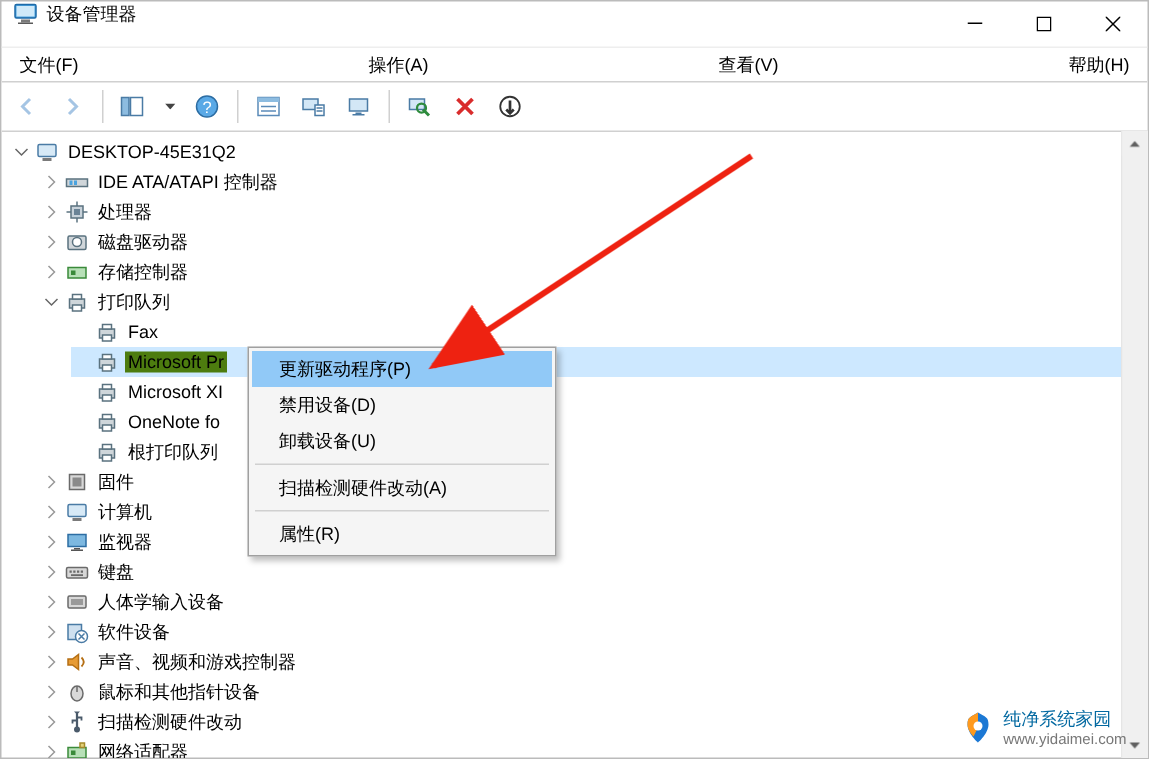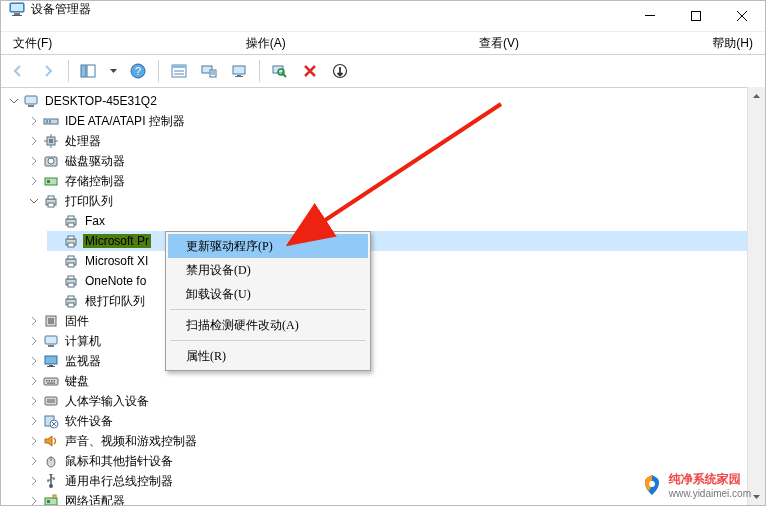--- a/index.html
+++ b/index.html
@@ -27,21 +27,21 @@
   .tree ul{list-style:none;margin:0;padding:0 0 0 20px;}
   .row{display:flex;align-items:center;height:20px;white-space:nowrap;padding-right:3px;}
   .twisty{width:14px;height:14px;display:inline-flex;align-items:center;justify-content:center;margin-right:2px;flex:none;}
   .twisty svg{display:block;}
   .ticon2{width:16px;height:16px;margin-right:4px;flex:none;}
   .row.selected{background:#cde8ff;}
   .row.selected .label{background:#4d7c0f;}
   .label{padding:0 2px;}
   
   .ctxmenu{position:absolute;left:164px;top:230px;width:200px;background:#f5f5f5;border:1px solid #a0a0a0;box-shadow:2px 3px 4px rgba(0,0,0,.25);padding:2px;z-index:50;}
-  .ctxitem{height:24px;display:flex;align-items:center;padding:0 18px;font-family:Liberation Serif, serif;}
+  .ctxitem{height:24px;display:flex;align-items:center;padding:0 18px;}
   .ctxitem:hover,.ctxitem.hl{background:#91c9f7;}
   .ctxsep{height:1px;background:#d0d0d0;margin:3px 2px;}
   
   .arrow{position:absolute;left:270px;top:95px;z-index:60;pointer-events:none;}
   
   .watermark{position:absolute;right:14px;bottom:6px;display:flex;align-items:center;gap:6px;color:#2c7dd4;font-size:12px;}
   .watermark .sub{font-size:10px;color:#777;display:block;text-align:center;}
   .wm-logo{width:22px;height:22px;}
   
   .vscroll{position:absolute;right:0;top:86px;bottom:0;width:17px;background:#f0f0f0;border-left:1px solid #e1e1e1;}
@@ -436,21 +436,21 @@
                     <path d="M3 1 L7 5 L3 9" fill="none" stroke="#999" stroke-width="1"></path>
                   </svg>
                 </span>
             <span class="ticon2"><svg width="16" height="16">
                     <path d="M8 2 L8 12" stroke="#4a5a6a" stroke-width="1.5"></path>
                     <circle cx="8" cy="13" r="2" fill="#4a5a6a"></circle>
                     <path d="M8 5 L11 5 L11 7" fill="none" stroke="#4a5a6a" stroke-width="1.2"></path>
                     <path d="M8 7 L5 7 L5 9" fill="none" stroke="#4a5a6a" stroke-width="1.2"></path>
                     <path d="M6 1 L8 3 L10 1 Z" fill="#4a5a6a"></path>
                   </svg></span>
-            <span class="label">通用串行总线控制器</span>
+            <span class="label">扫描检测硬件改动</span>
           </div>
             </li>
           <li>
               <div class="row">
             <span class="twisty">
                   <svg width="10" height="10">
                     <path d="M3 1 L7 5 L3 9" fill="none" stroke="#999" stroke-width="1"></path>
                   </svg>
                 </span>
             <span class="ticon2"><svg width="16" height="16">
@@ -501,18 +501,18 @@
 
   <div class="watermark">
     <span class="wm-logo">
       <svg width="22" height="22" viewBox="0 0 22 22">
         <path d="M11 1 C6 4 4 4 4 9 C4 15 11 21 11 21 C11 21 18 15 18 9 C18 4 16 4 11 1 Z" fill="#1c78d4"></path>
         <path d="M11 1 C6 4 4 4 4 9 C4 12 6 15 8 17 L11 11 Z" fill="#ff9a1e"></path>
         <circle cx="11" cy="10" r="3" fill="#fff"></circle>
       </svg>
     </span>
     <span>
-      <span style="font-weight:bold;color:#ef4444">纯净系统家园</span>
+      <span style="font-weight:normal;color:#0369a1">纯净系统家园</span>
       <span class="sub">www.yidaimei.com</span>
     </span>
   </div>
 
 </div>
 
 </body></html>

